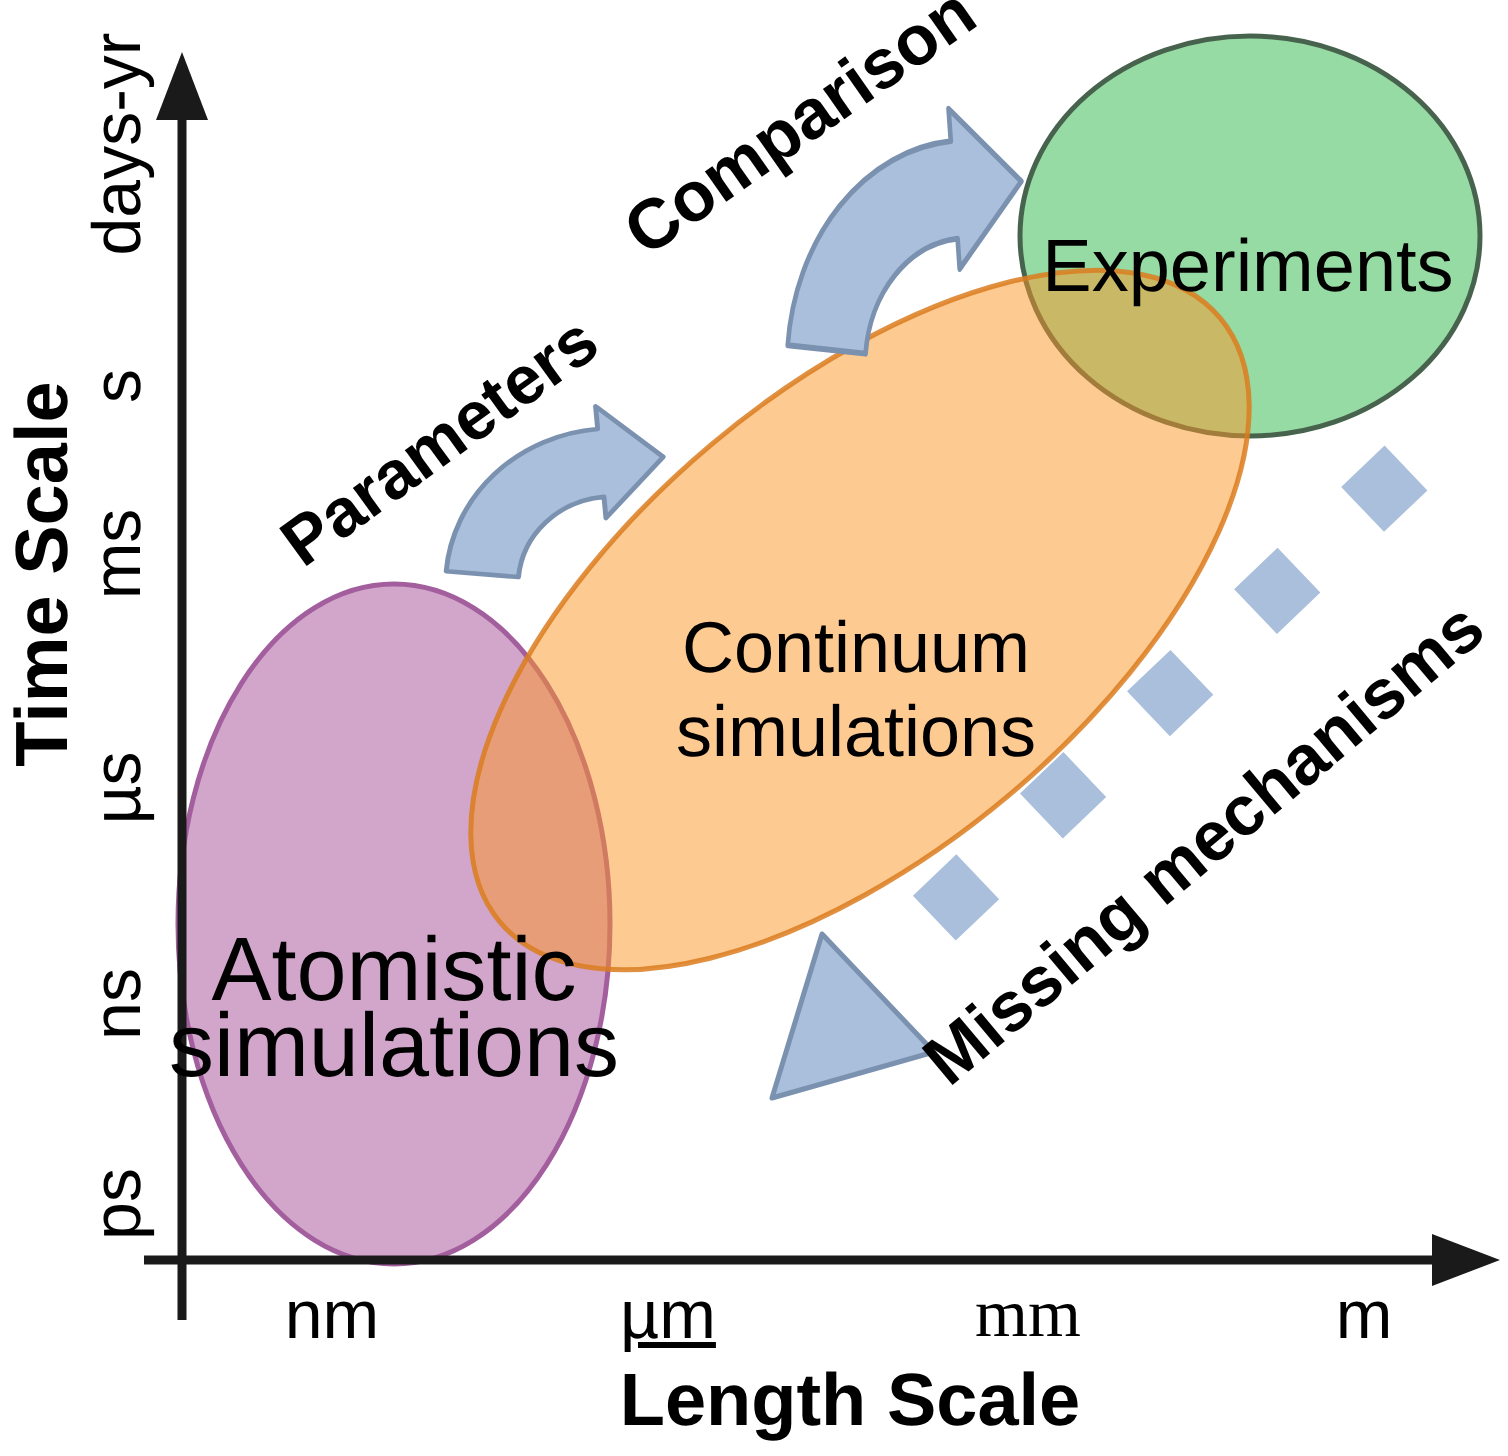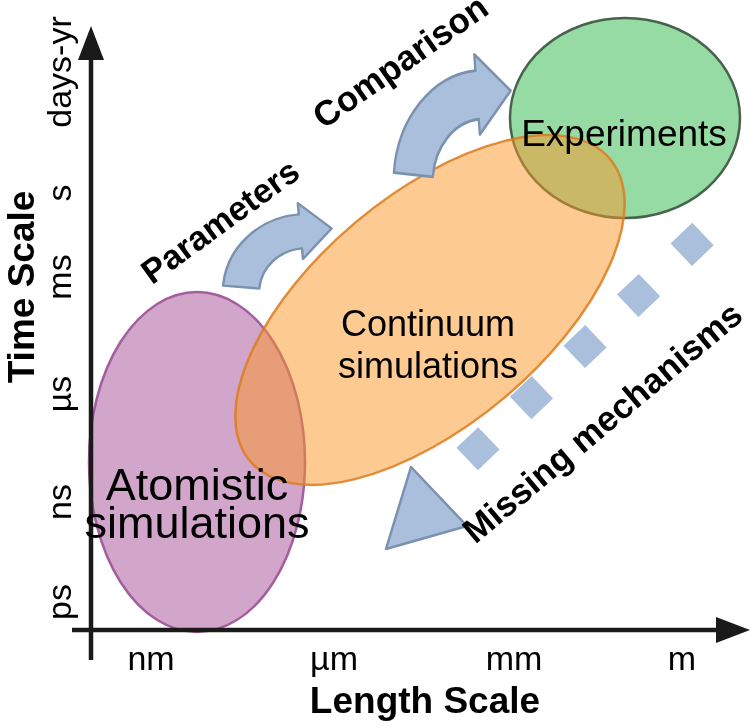--- a/index.html
+++ b/index.html
@@ -66,23 +66,23 @@
 
   <div class="lbl tick" style="left:59px;top:602px;transform:translate(-50%,-50%) rotate(-90deg);">ps</div>
   <div class="lbl tick" style="left:59px;top:502px;transform:translate(-50%,-50%) rotate(-90deg);">ns</div>
   <div class="lbl tick" style="left:59px;top:394px;transform:translate(-50%,-50%) rotate(-90deg);">µs</div>
   <div class="lbl tick" style="left:59px;top:277px;transform:translate(-50%,-50%) rotate(-90deg);">ms</div>
   <div class="lbl tick" style="left:59px;top:193px;transform:translate(-50%,-50%) rotate(-90deg);">s</div>
   <div class="lbl tick" style="left:59px;top:72px;transform:translate(-50%,-50%) rotate(-90deg);">days-yr</div>
 
   <div class="lbl axis-title" style="left:425px;top:700px;text-align:center;">Length Scale</div>
 
-  <div class="lbl tick" style="left:151px;top:658px;">nm</div>
-  <div class="lbl tick" style="left:334px;top:658px;">µm</div>
-  <div class="lbl tick" style="left:514px;top:658px;">mm</div>
+  <div class="lbl tick" style="left:166px;top:658px;">nm</div>
+  <div class="lbl tick" style="left:334px;top:658px;text-decoration:underline;">µm</div>
+  <div class="lbl tick" style="left:514px;top:658px;font-family:Liberation Serif, serif;">mm</div>
   <div class="lbl tick" style="left:682px;top:658px;">m</div>
 
   <div class="lbl region-label" style="left:197px;top:488px;font-size:45px;line-height:38px;">
     <span>Atomistic</span>
     <span>simulations</span>
   </div>
 
   <div class="lbl region-label" style="left:428px;top:329px;font-size:36px;line-height:42px;">
     <span>Continuum</span>
     <span>simulations</span>

